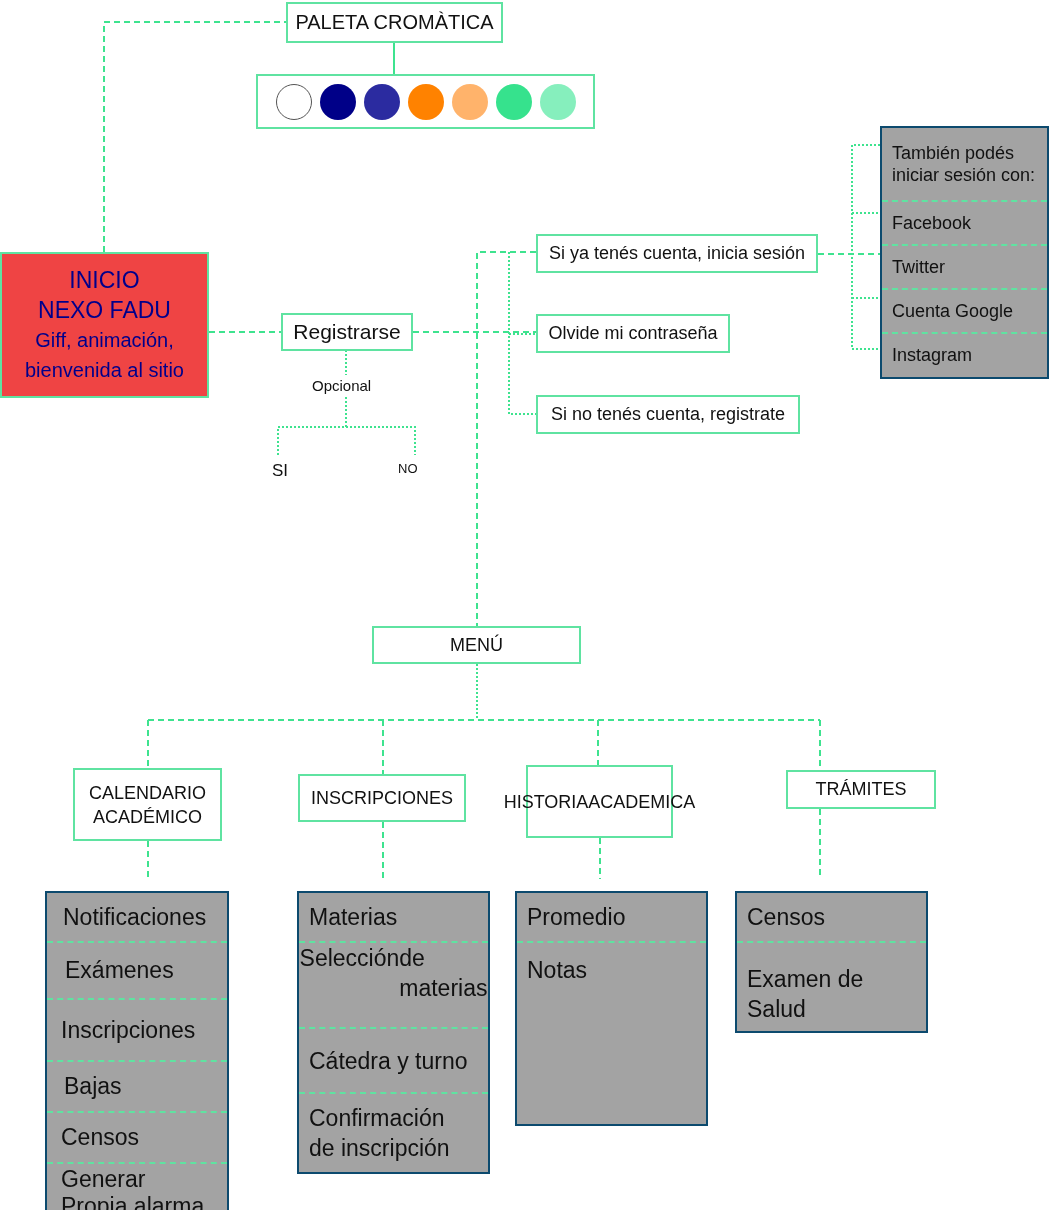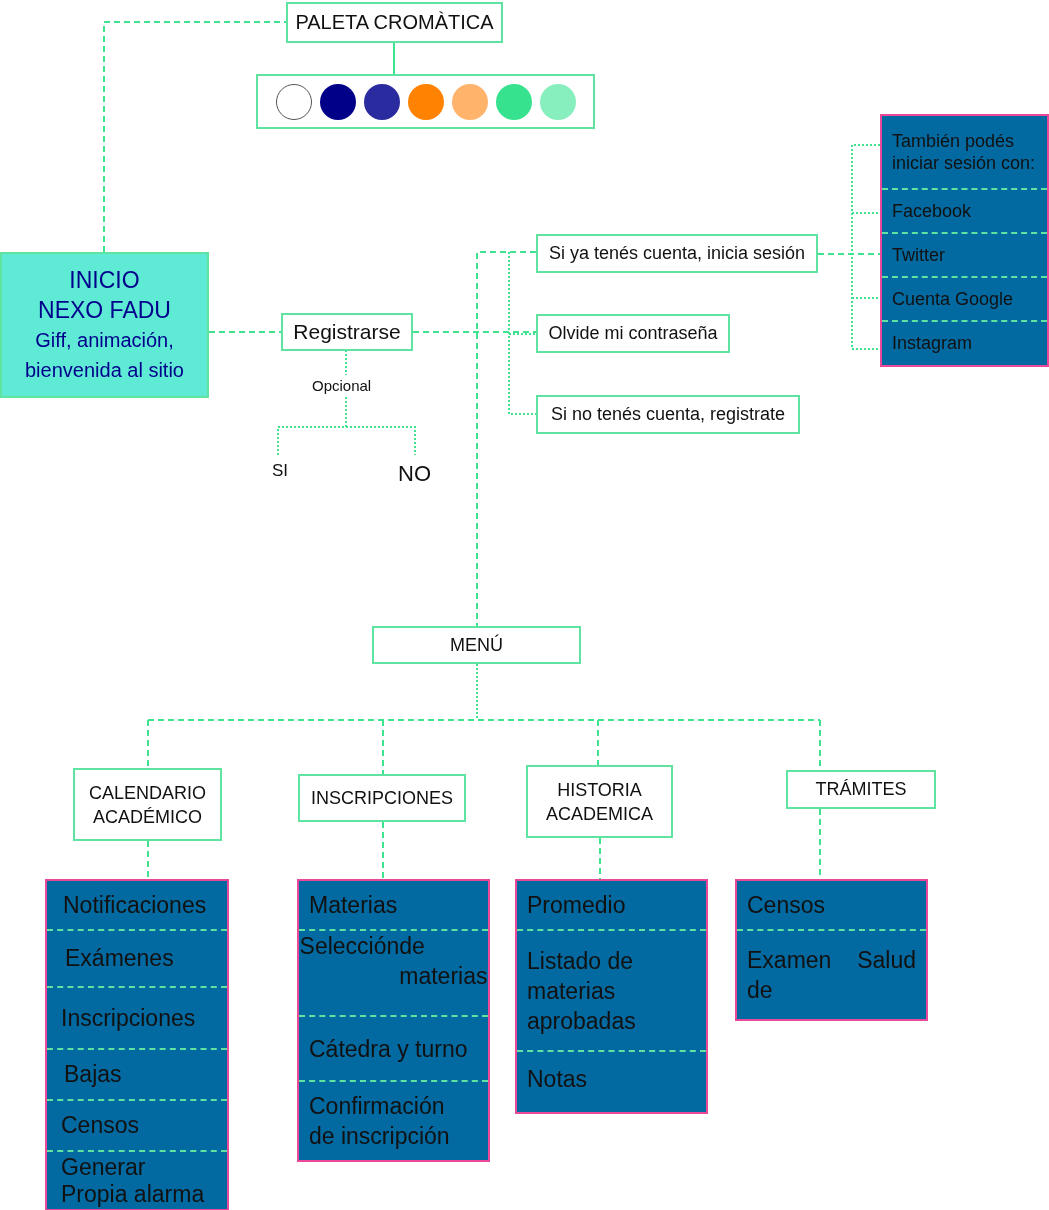--- a/index.html
+++ b/index.html
@@ -5,21 +5,21 @@
   * { box-sizing: border-box; margin: 0; padding: 0; }
   html, body { width: 1049px; height: 1210px; background: #ffffff; overflow: hidden; }
   body { position: relative; font-family: "Liberation Sans", "DejaVu Sans", sans-serif; color: #111; }
   .box { position: absolute; border: 2px solid #5fe3a1; background: #fff; display: flex; align-items: center; justify-content: center; text-align: center; }
   .lbl { position: absolute; font-size: 15px; }
   svg.lines { position: absolute; left: 0; top: 0; width: 1049px; height: 1210px; }
   svg.lines path, svg.lines line { stroke: #3ee38f; stroke-width: 2; fill: none; }
   .dash path, .dash line { stroke-dasharray: 6 4; }
   .dot path, .dot line { stroke-dasharray: 2 2; }
   .swatch { width: 36px; height: 36px; border-radius: 50%; display: inline-block; margin: 0 4px; }
-  .list { position: absolute; border: 2px solid #ec4899; background: #0369a1; }
+  .list { position: absolute; border: 2px solid #0c4a6e; background: #a3a3a3; margin-top: 12px; }
   .list .item { border-bottom: 2px dashed #5fe3a1; padding: 0 10px; display: flex; align-items: center; }
   .list .item:last-child { border-bottom: none; }
   .small { font-size: 18px; }
   .big { font-size: 23px; line-height: 30px; }
 </style>
 </head>
 <body>
 
 <svg class="lines dash">
   <path d="M104 252 V22 H286"></path>
@@ -56,33 +56,33 @@
 <div class="box" style="left:256px;top:74px;width:339px;height:55px;" id="swatches">
     <span class="swatch" style="background: rgb(255, 255, 255); border: 1px solid rgb(85, 85, 85);"></span>
     <span class="swatch" style="background: rgb(0, 0, 136);"></span>
     <span class="swatch" style="background: rgb(43, 43, 160);"></span>
     <span class="swatch" style="background: rgb(255, 130, 0);"></span>
     <span class="swatch" style="background: rgb(255, 179, 107);"></span>
     <span class="swatch" style="background: rgb(54, 226, 141);"></span>
     <span class="swatch" style="background: rgb(134, 239, 189);"></span>
   </div>
 
-<div class="box" style="left:0;top:252px;width:209px;height:146px;background:#5eead4;color:#00008b;flex-direction:column;line-height:30px;">
+<div class="box" style="left:0;top:252px;width:209px;height:146px;background:#ef4444;color:#00008b;flex-direction:column;line-height:30px;">
   <span style="font-size:23px">INICIO</span>
   <span style="font-size:23px">NEXO FADU</span>
   <span style="font-size:20px">Giff, animación,</span>
   <span style="font-size:20px">bienvenida al sitio</span>
 </div>
 
 <div class="box" style="left:281px;top:313px;width:132px;height:38px;font-size:21px;">
   <span>Registrarse</span>
 </div>
 <span class="lbl" style="left:312px;top:377px;">Opcional</span>
 <span class="lbl" style="left:272px;top:461px;font-size:17px;">SI</span>
-<span class="lbl" style="left:398px;top:461px;font-size:22px;">NO</span>
+<span class="lbl" style="left:398px;top:461px;font-size:13px;">NO</span>
 
 <div class="box small" style="left:536px;top:234px;width:282px;height:39px;text-align:center;">
     <span>Si ya tenés cuenta, inicia sesión</span>
   </div>
 <div class="box small" style="left:536px;top:314px;width:194px;height:39px;">
     <span>Olvide mi contraseña</span>
   </div>
 <div class="box small" style="left:536px;top:395px;width:264px;height:39px;">
     <span>Si no tenés cuenta, registrate</span>
   </div>
@@ -110,21 +110,21 @@
   <span>MENÚ</span>
 </div>
 
 <div class="box" style="left:73px;top:768px;width:149px;height:73px;flex-direction:column;font-size:18px;line-height:24px;">
   <span>CALENDARIO</span>
   <span>ACADÉMICO</span>
 </div>
 <div class="box" style="left:298px;top:774px;width:168px;height:48px;font-size:18px;">
   <span>INSCRIPCIONES</span>
 </div>
-<div class="box" style="left:526px;top:765px;width:147px;height:73px;flex-direction:column;font-size:18px;line-height:24px;">
+<div class="box" style="left:526px;top:765px;width:147px;height:73px;flex-direction:row;font-size:18px;line-height:24px;">
   <span>HISTORIA</span>
   <span>ACADEMICA</span>
 </div>
 <div class="box" style="left:750px;top:770px;width:150px;height:39px;font-size:18px;margin-left:36px;">
   <span>TRÁMITES</span>
 </div>
 
 <div class="list" style="left:45px;top:879px;width:184px;height:332px;font-size:23px;">
   <div class="item" style="height:50px;padding-left:16px">
       <span>Notificaciones</span>
@@ -160,31 +160,26 @@
   <div class="item" style="height:78px;flex-direction:column;align-items:flex-start;justify-content:center">
       <span>Confirmación</span>
       <span>de inscripción</span>
     </div>
 </div>
 
 <div class="list big" style="left:515px;top:879px;width:193px;height:235px;">
   <div class="item" style="height:50px">
       <span>Promedio</span>
     </div>
-  <div class="item" style="height:121px;flex-direction:column;align-items:flex-start;justify-content:center">
-      <span>Listado de</span>
-      <span>materias</span>
-      <span>aprobadas</span>
-    </div>
   <div class="item" style="height:58px;align-items:flex-start;padding-top:12px">
       <span>Notas</span>
     </div>
 </div>
 
 <div class="list big" style="left:735px;top:879px;width:193px;height:142px;">
   <div class="item" style="height:50px">
       <span>Censos</span>
     </div>
-  <div class="item" style="height:88px;align-items:flex-start;justify-content:center;padding-top:14px">
+  <div class="item" style="height:88px;flex-direction:column;align-items:flex-start;justify-content:center;padding-top:14px">
       <span>Examen de</span>
       <span>Salud</span>
     </div>
 </div>
 
 </body></html>

